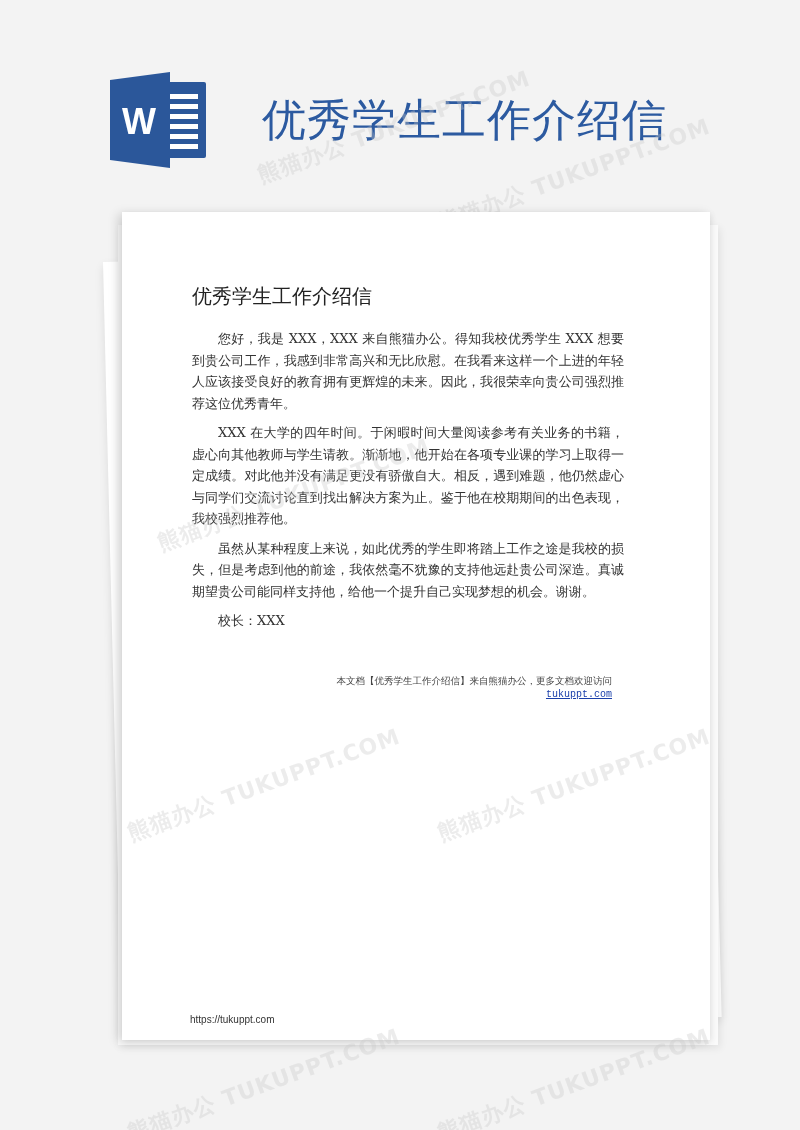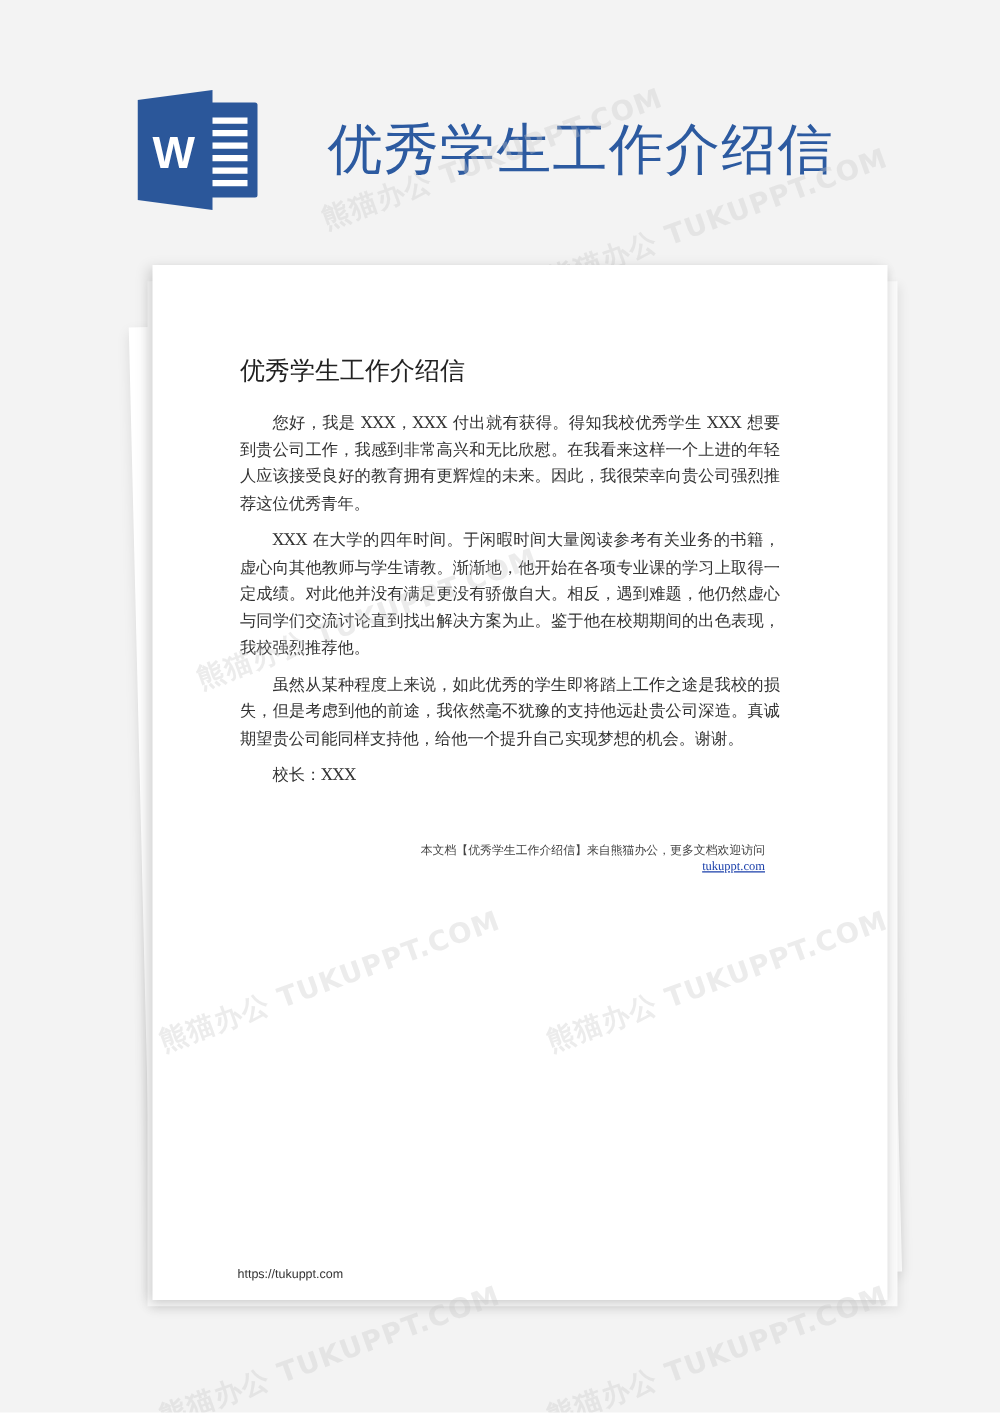--- a/index.html
+++ b/index.html
@@ -35,21 +35,21 @@
     .body-text {
       position: absolute; left: 70px; top: 116px; width: 432px;
       font-size: 13px; color: #333; line-height: 21.5px; text-align: justify;
     }
     .body-text p { margin: 0 0 8px 0; text-indent: 2em; }
     .body-text p.salutation { margin-bottom: 9px; }
     .credit {
       position: absolute; left: 70px; top: 462px; width: 420px;
       font-size: 9.5px; color: #444; line-height: 13px; text-align: right;
     }
-    .credit a { color: #1a3faa; text-decoration: underline; font-family: Liberation Serif, serif; font-size: 10px; padding-left: 38px; }
+    .credit a { color: #1a3faa; text-decoration: underline; font-family: Liberation Mono, monospace; font-size: 10px; padding-left: 38px; }
     .footer-url {
       position: absolute; left: 68px; top: 778px;
       font-family: "Liberation Sans", sans-serif; font-size: 10px; color: #333; margin-top: 24px;
     }
     .watermark {
       position: absolute; font-family: "DejaVu Sans", sans-serif; font-size: 22px; font-weight: bold;
       color: rgba(200,200,200,0.35); transform: rotate(-20deg); white-space: nowrap; pointer-events: none;
       letter-spacing: 1px;
     }
   </style>
@@ -75,21 +75,21 @@
 
 <div class="watermark" style="left:250px; top:112px;">熊猫办公 TUKUPPT.COM</div>
 <div class="watermark" style="left:430px; top:160px;">熊猫办公 TUKUPPT.COM</div>
 
 <div class="back-page"></div>
 <div class="back-page2"></div>
 
 <div class="page">
   <div class="doc-title">优秀学生工作介绍信</div>
   <div class="body-text">
-    <p>您好，我是 XXX，XXX 付出就有获得。得知我校优秀学生 XXX 想要到贵公司工作，我感到非常高兴和无比欣慰。在我看来这样一个上进的年轻人应该接受良好的教育拥有更辉煌的未来。因此，我很荣幸向贵公司强烈推荐这位优秀青年。</p>
+    <p>您好，我是 XXX，XXX 来自熊猫办公。得知我校优秀学生 XXX 想要到贵公司工作，我感到非常高兴和无比欣慰。在我看来这样一个上进的年轻人应该接受良好的教育拥有更辉煌的未来。因此，我很荣幸向贵公司强烈推荐这位优秀青年。</p>
     <p>XXX 在大学的四年时间。于闲暇时间大量阅读参考有关业务的书籍，虚心向其他教师与学生请教。渐渐地，他开始在各项专业课的学习上取得一定成绩。对此他并没有满足更没有骄傲自大。相反，遇到难题，他仍然虚心与同学们交流讨论直到找出解决方案为止。鉴于他在校期期间的出色表现，我校强烈推荐他。</p>
     <p>虽然从某种程度上来说，如此优秀的学生即将踏上工作之途是我校的损失，但是考虑到他的前途，我依然毫不犹豫的支持他远赴贵公司深造。真诚期望贵公司能同样支持他，给他一个提升自己实现梦想的机会。谢谢。</p>
     <p>校长：XXX</p>
   </div>
   <div class="credit">
     <div>本文档【优秀学生工作介绍信】来自熊猫办公，更多文档欢迎访问</div>
     <a>tukuppt.com</a>
   </div>
   <div class="footer-url">https://tukuppt.com</div>
 </div>

